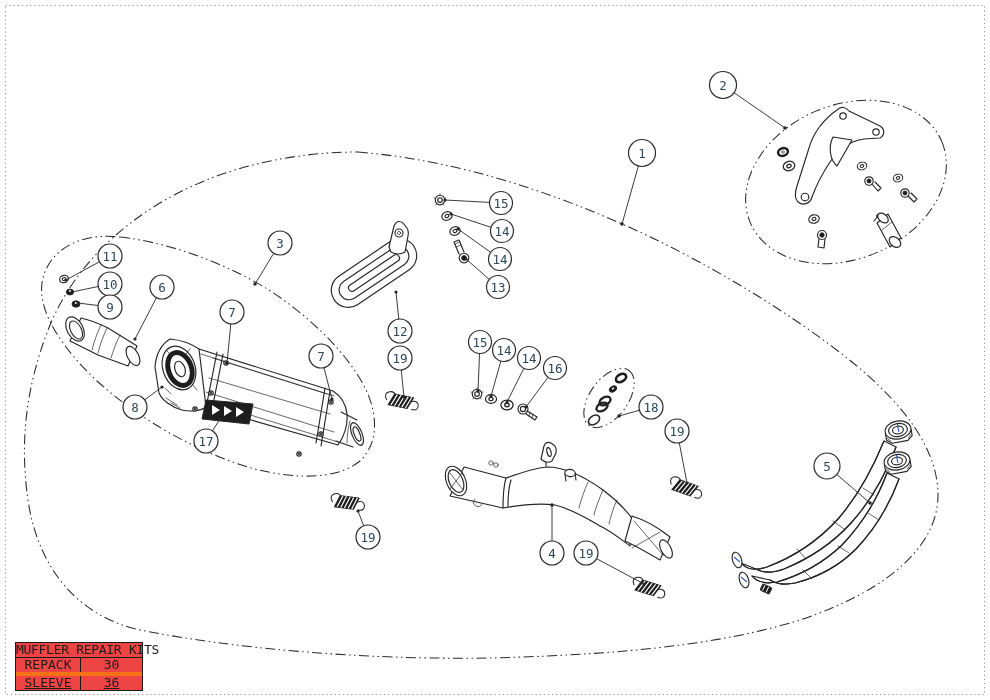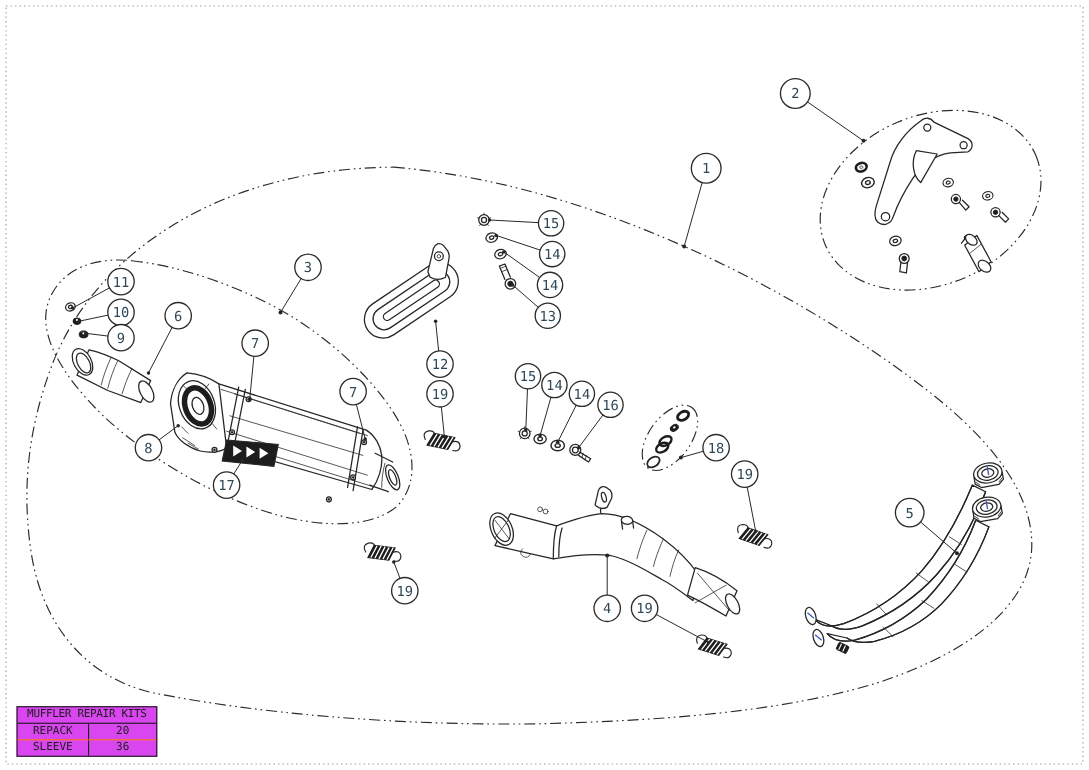--- a/index.html
+++ b/index.html
@@ -11,25 +11,25 @@
   .fw{fill:#ffffff;stroke:#262626;stroke-width:1.15;stroke-linejoin:round;}
   .dk{fill:#1d1d1d;stroke:#1d1d1d;stroke-width:0.8;}
   .dash{fill:none;stroke:#2b2b2b;stroke-width:1.05;stroke-dasharray:10 3.5 1.5 3.5 1.5 3.5;}
   .leader{stroke:#262626;stroke-width:0.9;fill:none;}
   .callout-circle{fill:#fff;stroke:#2b2b2b;stroke-width:1.2;}
   .callout-num{font-family:"DejaVu Sans Mono","Liberation Mono",monospace;font-size:12.5px;
                fill:#2f4858;text-anchor:middle;}
   .blue{stroke:#4059c0;stroke-width:1.2;fill:none;}
   
   .kits-table{position:absolute;left:15px;top:642px;width:126px;border:1.4px solid #1a1a1a;
-              background:#d946ef;font-size:10px;color:#1c1c1c;}
+              background:#ef4444;font-size:13px;color:#1c1c1c;}
   .kt-title{height:14px;line-height:14px;text-align:center;border-bottom:1px solid #1a1a1a;
             letter-spacing:-0.3px;white-space:nowrap;}
   .kt-row{display:flex;height:14px;line-height:14px;align-items:flex-end;}
-  .kt-row + .kt-row{border-top:1px solid #f97316;}
+  .kt-row + .kt-row{border-top:4px solid #f97316;text-decoration:underline;}
   .kt-name{width:64px;text-align:center;border-right:1px solid #1a1a1a;}
   .kt-val{flex:1;text-align:center;}
 </style>
 </head>
 <body>
 
 <div class="stage">
 <svg width="990" height="700" viewBox="0 0 990 700">
 
   <defs>
@@ -419,20 +419,20 @@
           <circle class="callout-circle" cx="827" cy="466" r="13"></circle>
           <text class="callout-num" x="827" y="470.5">5</text>
         </g>
   </g>
 </svg>
 
   <div class="kits-table">
     <div class="kt-title">MUFFLER REPAIR KITS</div>
     <div class="kt-row">
       <div class="kt-name">REPACK</div>
-      <div class="kt-val">20</div>
+      <div class="kt-val">30</div>
     </div>
     <div class="kt-row">
       <div class="kt-name">SLEEVE</div>
       <div class="kt-val">36</div>
     </div>
   </div>
 </div>
 
 </body></html>

